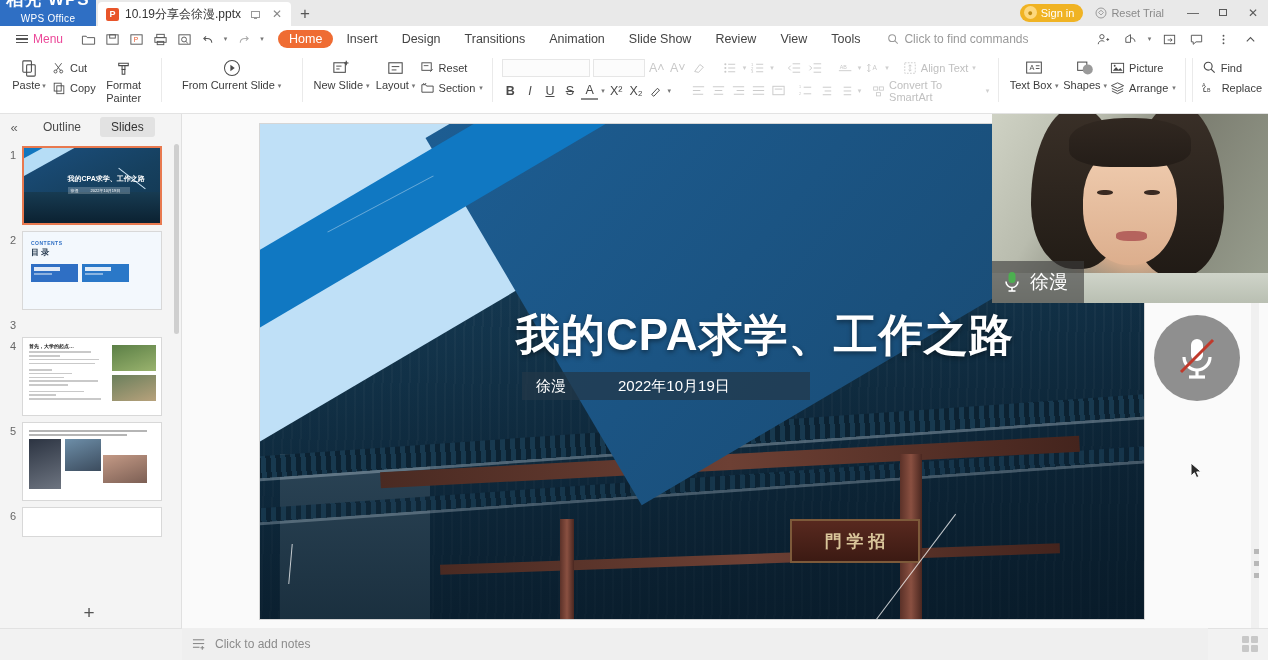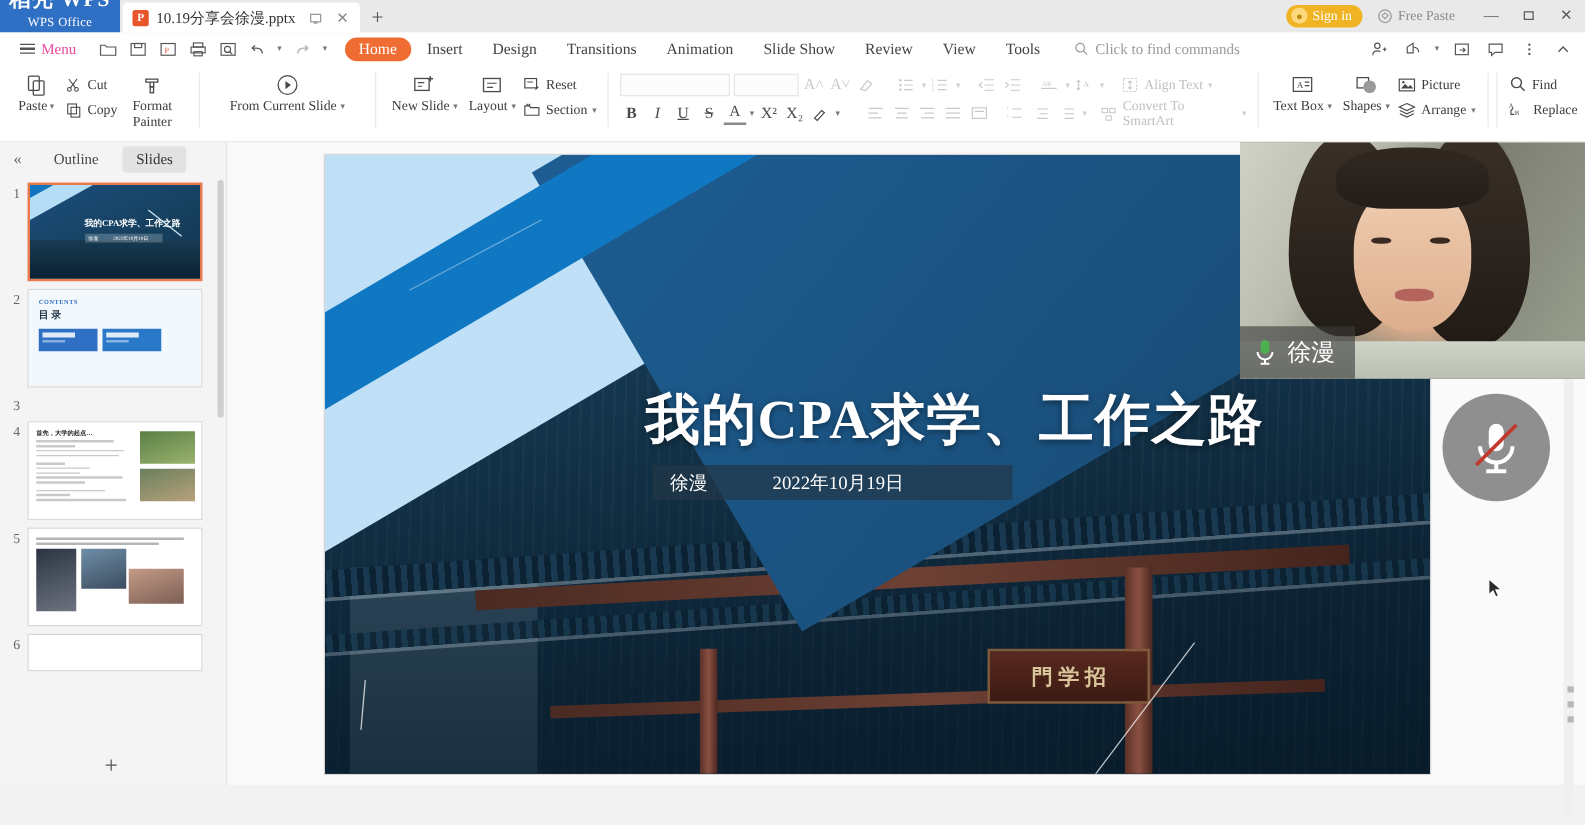--- a/index.html
+++ b/index.html
@@ -4,21 +4,21 @@
 <style>
   * { box-sizing: border-box; margin:0; padding:0; }
   html,body { width:1268px; height:660px; overflow:hidden; }
   body {
     font-family: "Liberation Sans", sans-serif;
     font-size: 12px;
     color:#3b3b3b;
     background:#f2f2f2;
     -webkit-font-smoothing: antialiased;
   }
-  .app { position:relative; width:1268px; height:660px;font-family:Liberation Serif, serif; }
+  .app { position:relative; width:1268px; height:660px; }
 
   
   .titlebar {
     position:absolute; top:0; left:0; width:1268px; height:26px;
     background:#e9e9e9;
     display:flex; align-items:flex-end;
   }
   .logo-box {
     width:96px; height:26px; background:#2f6fc4;
     display:flex; flex-direction:column; align-items:center; justify-content:flex-end;
@@ -341,21 +341,21 @@
     <div class="tb-right">
       <div class="signin">
         <span class="av">●</span>
         <span>Sign in</span>
       </div>
       <div class="freetrial">
         <svg width="12" height="12" viewBox="0 0 12 12">
             <circle cx="6" cy="6" r="5" fill="none" stroke="#9a9a9a" stroke-width="1"></circle>
             <path d="M3.5 5.5 L6 3.3 L8.5 5.5 L6 8 Z" fill="none" stroke="#9a9a9a" stroke-width=".9"></path>
           </svg>
-        <span>Free Paste</span>
+        <span>Reset Trial</span>
       </div>
       <div class="wctl">—</div>
       <div class="wctl">
         <svg width="11" height="11" viewBox="0 0 11 11">
             <rect x="1.5" y="2.5" width="7" height="6" fill="none" stroke="#5a5a5a" stroke-width="1"></rect>
           </svg>
       </div>
       <div class="wctl">✕</div>
     </div>
   </div>
@@ -1014,14 +1014,32 @@
   <div class="micbtn">
     <svg width="48" height="52" viewBox="0 0 48 52">
       <rect x="18" y="7" width="12" height="22" rx="6" fill="#fff"></rect>
       <path d="M11 25a13 13 0 0 0 26 0" fill="none" stroke="#fff" stroke-width="3.2"></path>
       <line x1="24" y1="38" x2="24" y2="45" stroke="#fff" stroke-width="3.2"></line>
       <line x1="16" y1="45" x2="32" y2="45" stroke="#fff" stroke-width="3.2"></line>
       <line x1="8" y1="40" x2="40" y2="8" stroke="#c0392b" stroke-width="3"></line>
     </svg>
   </div>
 
+  <div class="status">
+    <div class="notes">
+      <svg width="15" height="14" viewBox="0 0 16 14">
+        <line x1="1" y1="2.5" x2="13" y2="2.5" stroke="#8b8b8b" stroke-width="1.2"></line>
+        <line x1="1" y1="6.5" x2="13" y2="6.5" stroke="#8b8b8b" stroke-width="1.2"></line>
+        <line x1="1" y1="10.5" x2="8" y2="10.5" stroke="#8b8b8b" stroke-width="1.2"></line>
+        <line x1="11" y1="9" x2="11" y2="13" stroke="#8b8b8b" stroke-width="1.2"></line>
+        <line x1="9" y1="11" x2="13" y2="11" stroke="#8b8b8b" stroke-width="1.2"></line>
+      </svg>
+      <span>Click to add notes</span>
+    </div>
+    <div class="grid-ico">
+        <i></i>
+        <i></i>
+        <i></i>
+        <i></i>
+      </div>
+  </div>
 
 </div>
 
 </body></html>

